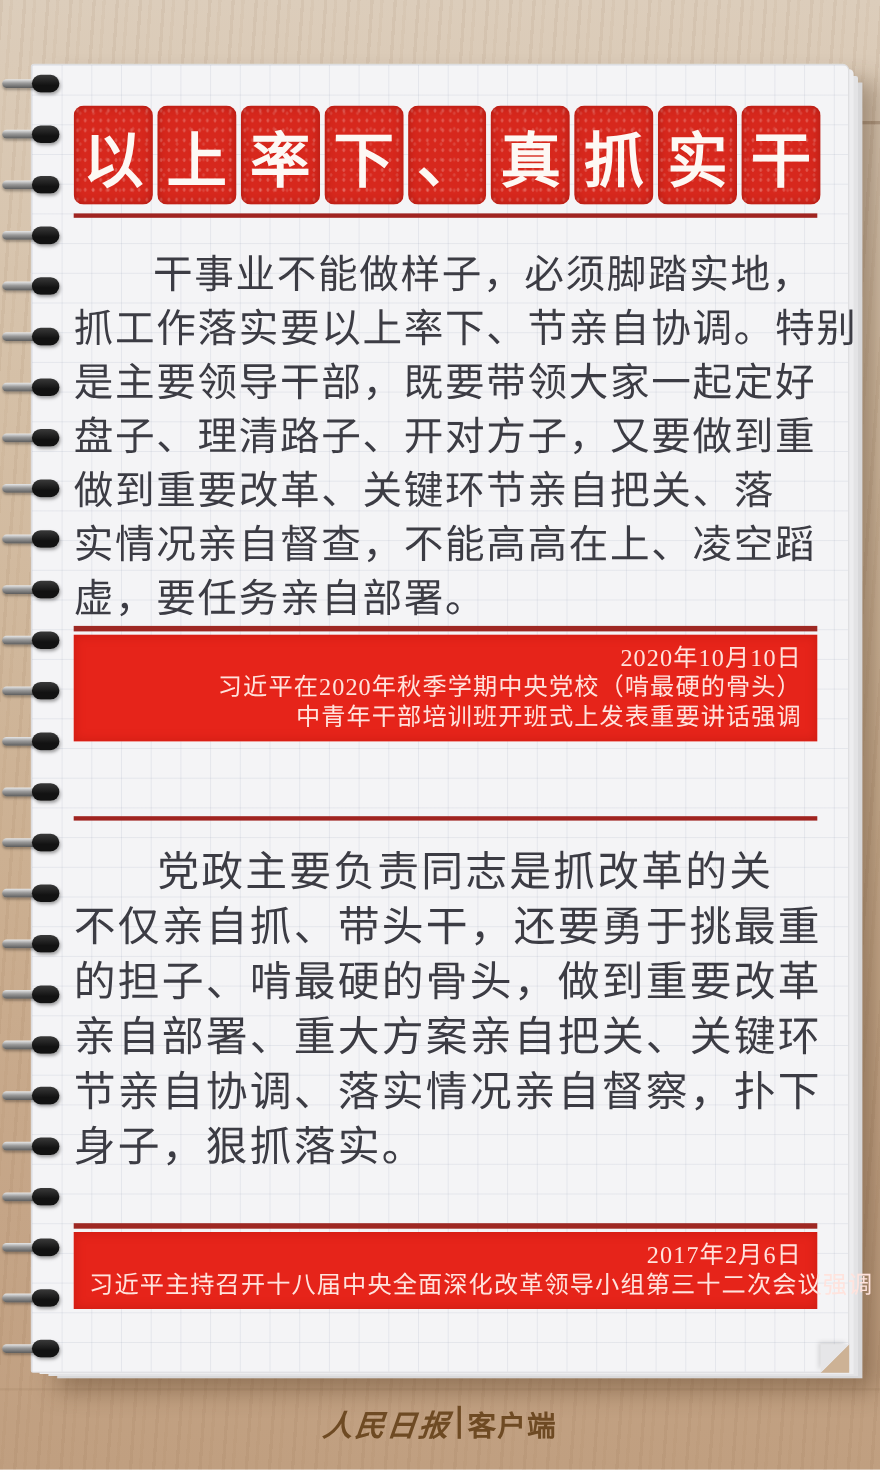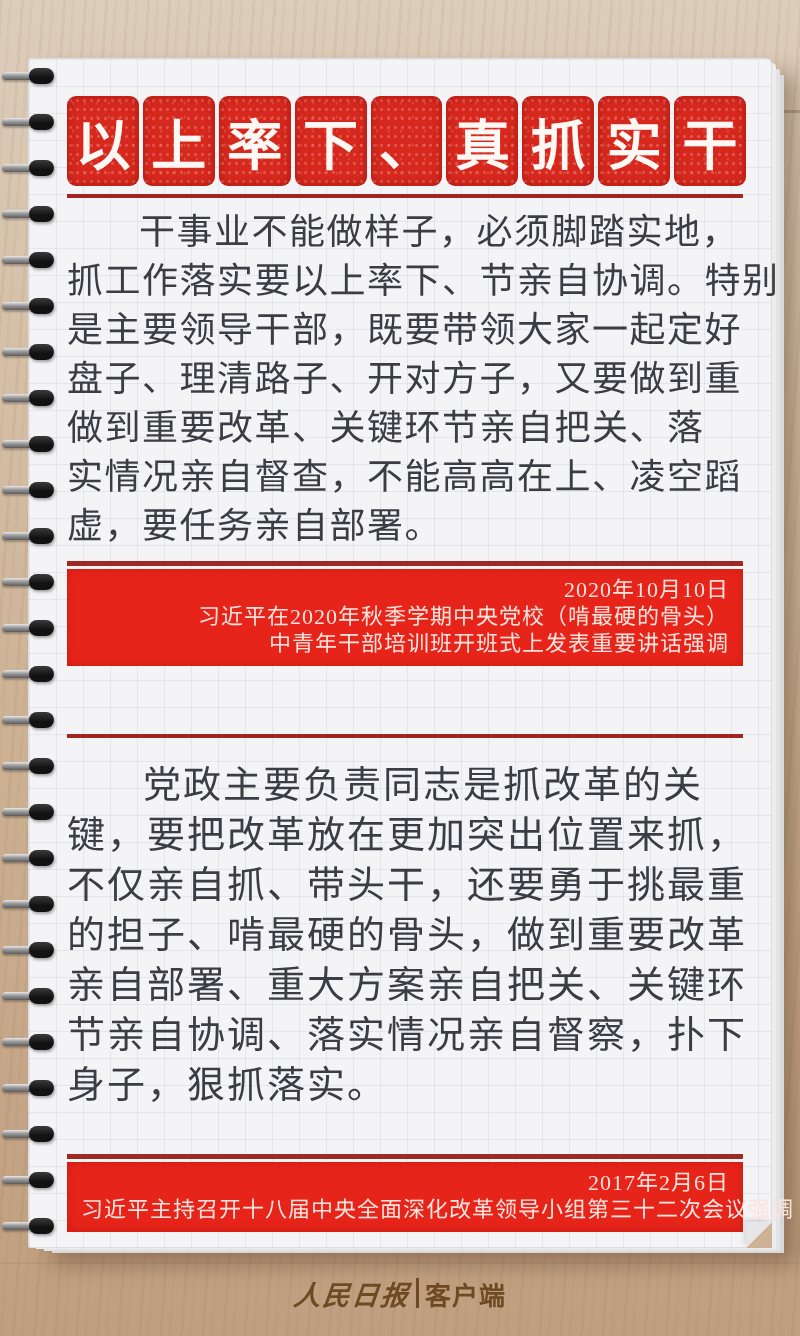--- a/index.html
+++ b/index.html
@@ -69,27 +69,27 @@
     background-size:7px 9px, 12px 14px;
     box-shadow:inset 0 0 8px rgba(120,10,5,.5);
     color:#fdf8f4; font-size:55px; font-weight:bold;
     display:flex; align-items:center; justify-content:center;
     font-family:"Liberation Serif", serif;
     text-shadow:0 0 2px rgba(215,40,29,.6);
   }
   .rule { height:4px; background:#a02420; width:676px; }
   .rule-title { margin-top:8px; }
 
-  .para { margin-top:10px; color:#3c3c44; }
+  .para { margin-top:28px; color:#3c3c44; }
   .para-line { white-space:nowrap; }
   .para-1 { font-size:36px; line-height:49px; letter-spacing:1.5px; }
   .para-2 { font-size:38px; line-height:50px; letter-spacing:2px; }
   .para .para-line:first-child { text-indent:2em; }
 
-  .attr { margin-top:10px; }
+  .attr { margin-top:0; }
   .attr-topline { height:5px; background:#9e2823; width:676px; margin-bottom:3px; }
   .attr-banner {
     width:676px; background:#e6241a; color:#ffe3dd;
     padding:7px 14px 9px; text-align:right;
     box-shadow:inset 0 0 10px rgba(150,15,5,.35);
   }
   .attr-banner div { font-size:22px; line-height:27px; letter-spacing:1px; white-space:nowrap; }
 
   .rule-mid { margin-top:68px; }
   .para-2 { margin-top:22px; }
@@ -150,21 +150,20 @@
         <div>2020年10月10日</div>
         <div>习近平在2020年秋季学期中央党校（啃最硬的骨头）</div>
         <div>中青年干部培训班开班式上发表重要讲话强调</div>
       </div>
     </div>
 
     <div class="rule rule-mid"></div>
 
     <div class="para para-2">
       <div class="para-line">党政主要负责同志是抓改革的关</div>
-      <div class="para-line">键，要把改革放在更加突出位置来抓，</div>
       <div class="para-line">不仅亲自抓、带头干，还要勇于挑最重</div>
       <div class="para-line">的担子、啃最硬的骨头，做到重要改革</div>
       <div class="para-line">亲自部署、重大方案亲自把关、关键环</div>
       <div class="para-line">节亲自协调、落实情况亲自督察，扑下</div>
       <div class="para-line">身子，狠抓落实。</div>
     </div>
 
     <div class="attr attr-2">
       <div class="attr-topline"></div>
       <div class="attr-banner">

